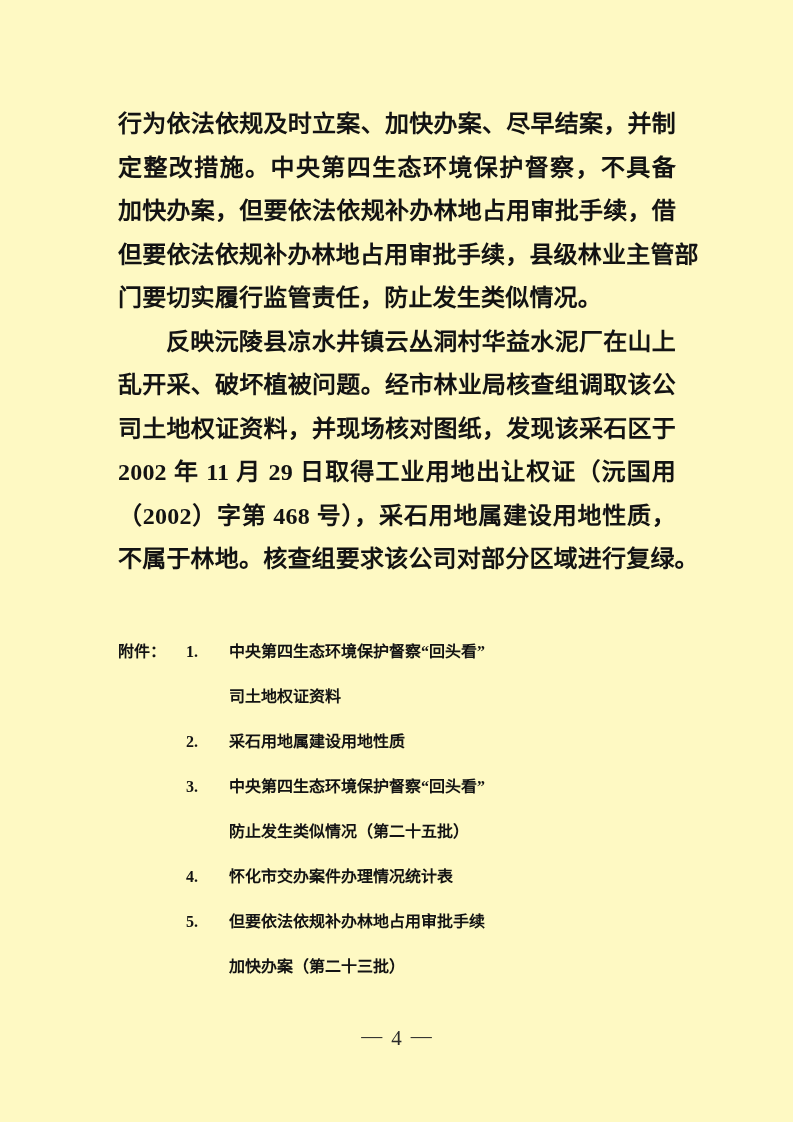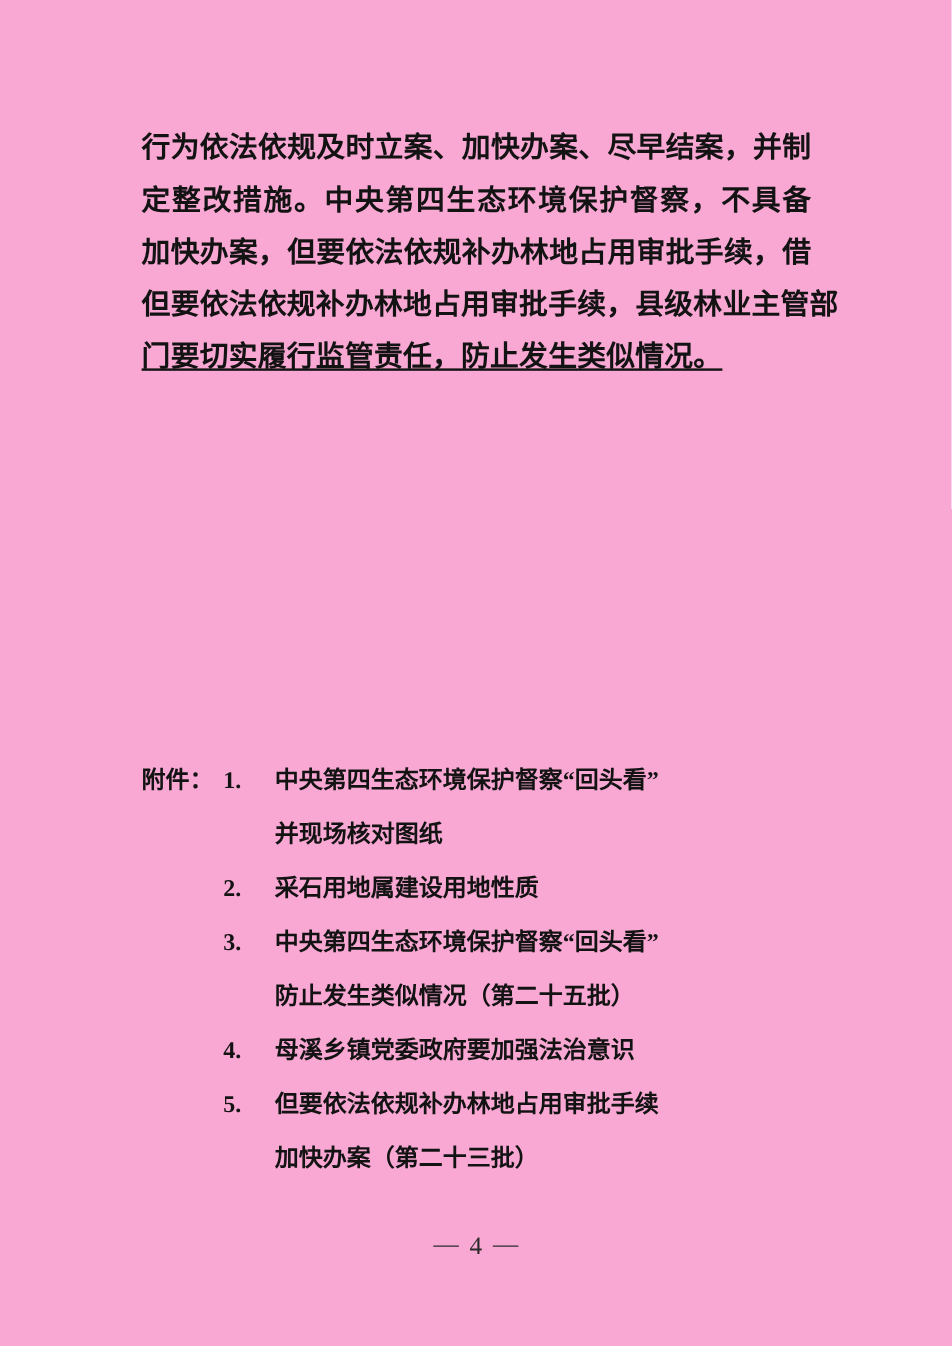--- a/index.html
+++ b/index.html
@@ -4,21 +4,21 @@
 <style>
   html, body {
     margin: 0;
     padding: 0;
     background: #ffffff;
   }
   .page {
     position: relative;
     width: 793px;
     height: 1122px;
-    background: #f9a8d4;
+    background: #fef9c3;
     overflow: hidden;
     font-family: "Liberation Serif", "DejaVu Serif", serif;
     color: #131313;
     font-weight: 600;
   }
   
   .body-text {
     position: absolute;
     left: 118px;
     top: 103px;
@@ -29,33 +29,32 @@
     line-height: 43.5px;
     font-size: 24px;
     letter-spacing: 0.2px;
     white-space: nowrap;
     text-align: justify;
     text-align-last: justify;
   }
   .ln.short {
     text-align: center;
     text-align-last: left;
-    text-decoration: underline;
   }
   .ln.indent {
     padding-left: 48px;
   }
   
   .attachments {
     position: absolute;
     left: 118px;
     top: 629px;
     width: 570px;
     display: flex;
-    font-size: 20px;
+    font-size: 16px;
   }
   .attach-label {
     width: 68px;
     flex: 0 0 68px;
     line-height: 45px;
     white-space: nowrap;
   }
   .attach-items {
     flex: 1;
   }
@@ -103,31 +102,39 @@
   <div class="body-text">
 
     <div>
       <div class="ln">行为依法依规及时立案、加快办案、尽早结案，并制</div>
       <div class="ln">定整改措施。中央第四生态环境保护督察，不具备</div>
       <div class="ln">加快办案，但要依法依规补办林地占用审批手续，借</div>
       <div class="ln">但要依法依规补办林地占用审批手续，县级林业主管部</div>
       <div class="ln short">门要切实履行监管责任，防止发生类似情况。</div>
     </div>
 
+    <div>
+      <div class="ln indent">反映沅陵县凉水井镇云丛洞村华益水泥厂在山上</div>
+      <div class="ln">乱开采、破坏植被问题。经市林业局核查组调取该公</div>
+      <div class="ln">司土地权证资料，并现场核对图纸，发现该采石区于</div>
+      <div class="ln">2002 年 11 月 29 日取得工业用地出让权证（沅国用</div>
+      <div class="ln">（2002）字第 468 号），采石用地属建设用地性质，</div>
+      <div class="ln">不属于林地。核查组要求该公司对部分区域进行复绿。</div>
+    </div>
   </div>
 
   <div class="attachments">
     <div class="attach-label">附件：</div>
     <div class="attach-items">
 
       <div class="attach-item">
         <div class="attach-num">1.</div>
         <div class="attach-lines">
           <div class="attach-ln">中央第四生态环境保护督察“回头看”</div>
-          <div class="attach-ln">并现场核对图纸</div>
+          <div class="attach-ln">司土地权证资料</div>
         </div>
       </div>
 
       <div class="attach-item">
         <div class="attach-num">2.</div>
         <div class="attach-lines">
           <div class="attach-ln">采石用地属建设用地性质</div>
         </div>
       </div>
 
@@ -135,21 +142,21 @@
         <div class="attach-num">3.</div>
         <div class="attach-lines">
           <div class="attach-ln">中央第四生态环境保护督察“回头看”</div>
           <div class="attach-ln">防止发生类似情况（第二十五批）</div>
         </div>
       </div>
 
       <div class="attach-item">
         <div class="attach-num">4.</div>
         <div class="attach-lines">
-          <div class="attach-ln">母溪乡镇党委政府要加强法治意识</div>
+          <div class="attach-ln">怀化市交办案件办理情况统计表</div>
         </div>
       </div>
 
       <div class="attach-item">
         <div class="attach-num">5.</div>
         <div class="attach-lines">
           <div class="attach-ln">但要依法依规补办林地占用审批手续</div>
           <div class="attach-ln">加快办案（第二十三批）</div>
         </div>
       </div>

